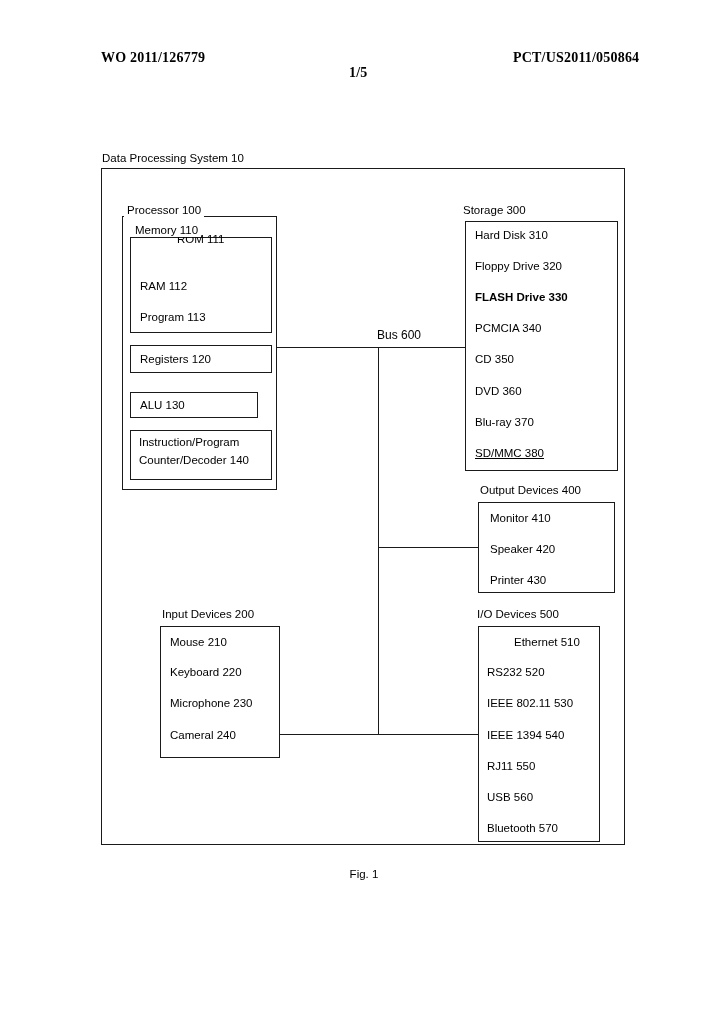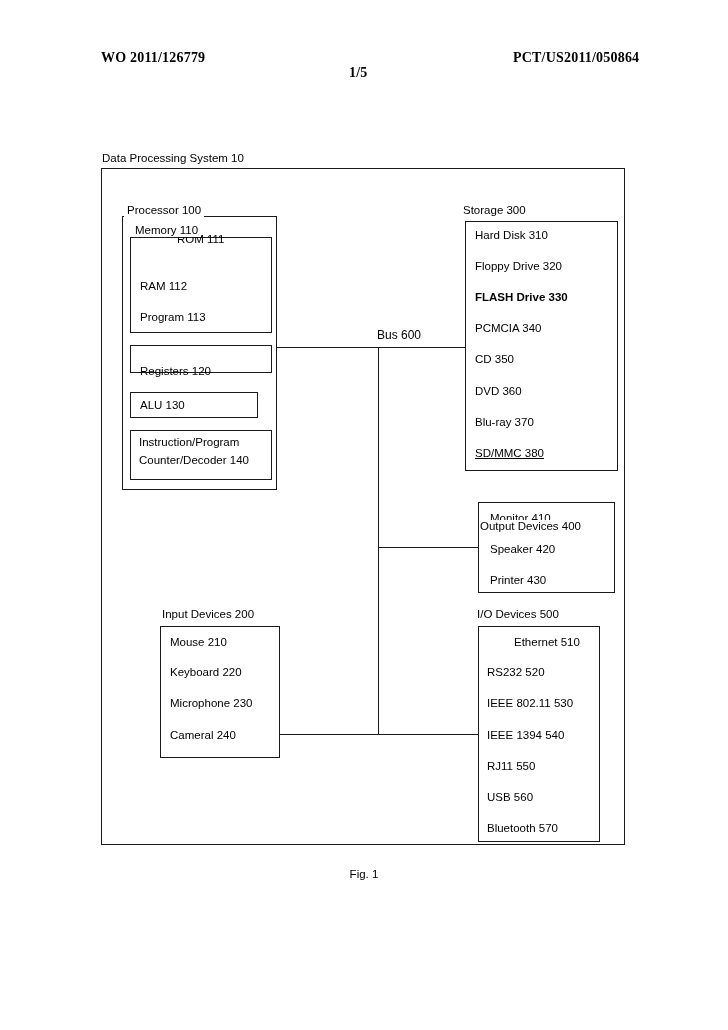--- a/index.html
+++ b/index.html
@@ -112,42 +112,42 @@
 <div class="box" id="processor-box" style="left:122px; top:216px; width:155px; height:274px;"></div>
 <div class="ovl-label" style="left:124px; top:204px;">Processor 100</div>
 
 <div class="box" id="memory-box" style="left:130px; top:237px; width:142px; height:96px;"></div>
 <div class="ovl-label" style="left:132px; top:224px;">Memory 110</div>
 <div class="item" style="left:140px; top:232px;margin-left:37px;">ROM 111</div>
 <div class="item" style="left:140px; top:279px;">RAM 112</div>
 <div class="item" style="left:140px; top:310px;">Program 113</div>
 
 <div class="box" id="registers-box" style="left:130px; top:345px; width:142px; height:28px;"></div>
-<div class="item" style="left:140px; top:364px;">Registers 120</div>
+<div class="item" style="left:140px; top:352px;">Registers 120</div>
 
 <div class="box" id="alu-box" style="left:130px; top:392px; width:128px; height:26px;"></div>
 <div class="item" style="left:140px; top:398px;">ALU 130</div>
 
 <div class="box" id="decoder-box" style="left:130px; top:430px; width:142px; height:50px;"></div>
 <div class="item" style="left:139px; top:435px;">Instruction/Program</div>
 <div class="item" style="left:139px; top:453px;">Counter/Decoder 140</div>
 
 <div class="box" id="storage-box" style="left:465px; top:221px; width:153px; height:250px;"></div>
 <div class="top-label" style="left:463px; top:204px;">Storage 300</div>
 <div class="item" style="left:475px; top:228px;">Hard Disk 310</div>
 <div class="item" style="left:475px; top:259px;text-align:center;">Floppy Drive 320</div>
 <div class="item" style="left:475px; top:290px;font-weight:bold;">FLASH Drive 330</div>
 <div class="item" style="left:475px; top:321px;">PCMCIA 340</div>
 <div class="item" style="left:475px; top:352px;">CD 350</div>
 <div class="item" style="left:475px; top:384px;">DVD 360</div>
 <div class="item" style="left:475px; top:415px;">Blu-ray 370</div>
 <div class="item" style="left:475px; top:446px;text-decoration:underline;">SD/MMC 380</div>
 
 <div class="box" id="output-devices-box" style="left:478px; top:502px; width:137px; height:91px;"></div>
-<div class="top-label" style="left:480px; top:484px;margin-top:36px;">Output Devices 400</div>
+<div class="top-label" style="left:480px; top:484px;">Output Devices 400</div>
 <div class="item" style="left:490px; top:511px;">Monitor 410</div>
 <div class="item" style="left:490px; top:542px;">Speaker 420</div>
 <div class="item" style="left:490px; top:573px;">Printer 430</div>
 
 <div class="box" id="input-devices-box" style="left:160px; top:626px; width:120px; height:132px;"></div>
 <div class="top-label" style="left:162px; top:608px;">Input Devices 200</div>
 <div class="item" style="left:170px; top:635px;">Mouse 210</div>
 <div class="item" style="left:170px; top:665px;">Keyboard 220</div>
 <div class="item" style="left:170px; top:696px;">Microphone 230</div>
 <div class="item" style="left:170px; top:728px;">Cameral 240</div>

